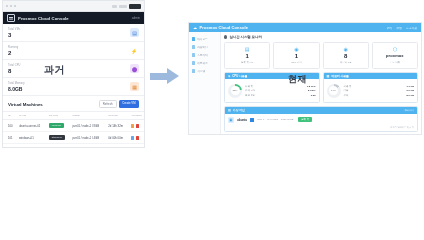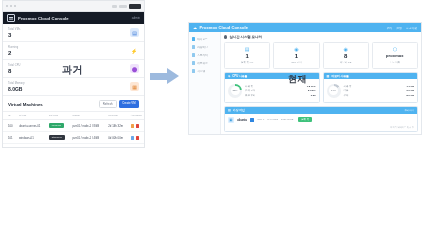--- a/index.html
+++ b/index.html
@@ -60,21 +60,21 @@
   .badge{display:inline-block;font-size:2.4px;color:#fff;border-radius:1px;
     padding:1px 3px;letter-spacing:.2px;}
   .b-run{background:#2fa86a;}
   .b-stop{background:#31363f;}
   .acts{display:flex;gap:2px;}
   .adot{width:3px;height:3.4px;border-radius:0.5px;}
   .a-o{background:#f0a04b;}
   .a-r{background:#e0453c;}
   .a-b{background:#6aa7e8;}
 
-  .ov-past{position:absolute;left:62px;top:63px;font-size:10px;font-weight:700;
+  .ov-past{position:absolute;left:44px;top:63px;font-size:10px;font-weight:700;
     color:#3a4150;letter-spacing:.5px;}
 
   
   .arrow{position:absolute;left:150px;top:68px;width:30px;height:16px;}
   .arrow .shaft{position:absolute;left:0;top:5px;width:19px;height:7px;background:#9dbade;}
   .arrow .head{position:absolute;left:17px;top:0;width:0;height:0;
     border-top:8.5px solid transparent;border-bottom:8.5px solid transparent;
     border-left:12px solid #9dbade;}
 
   

